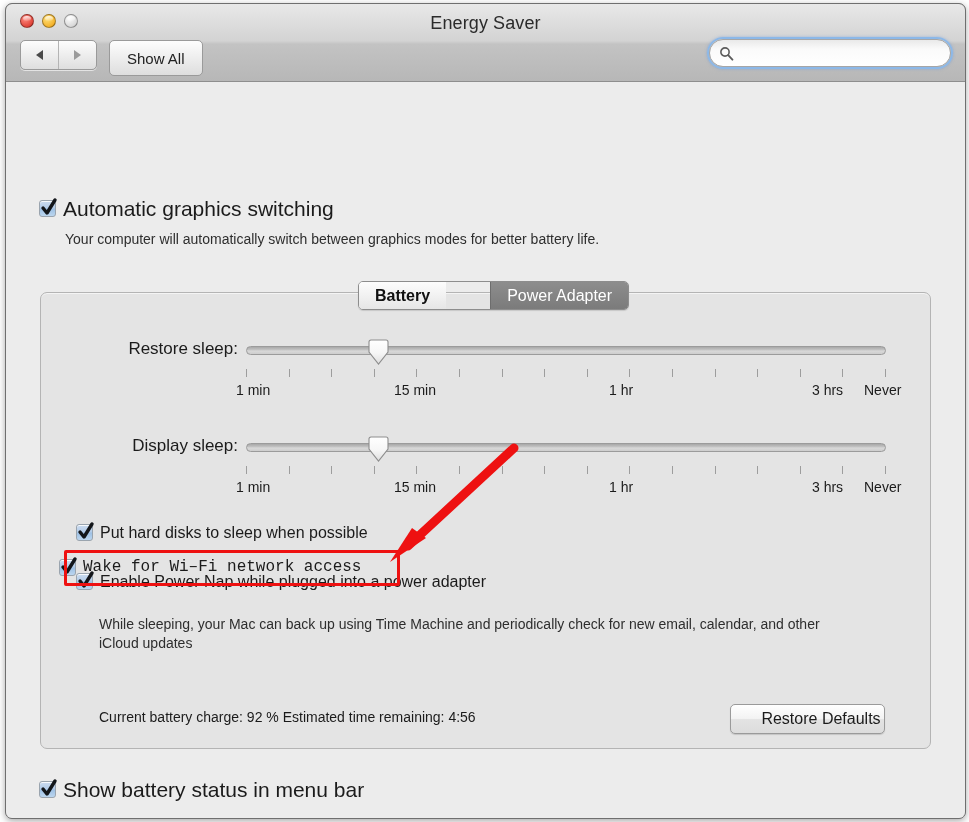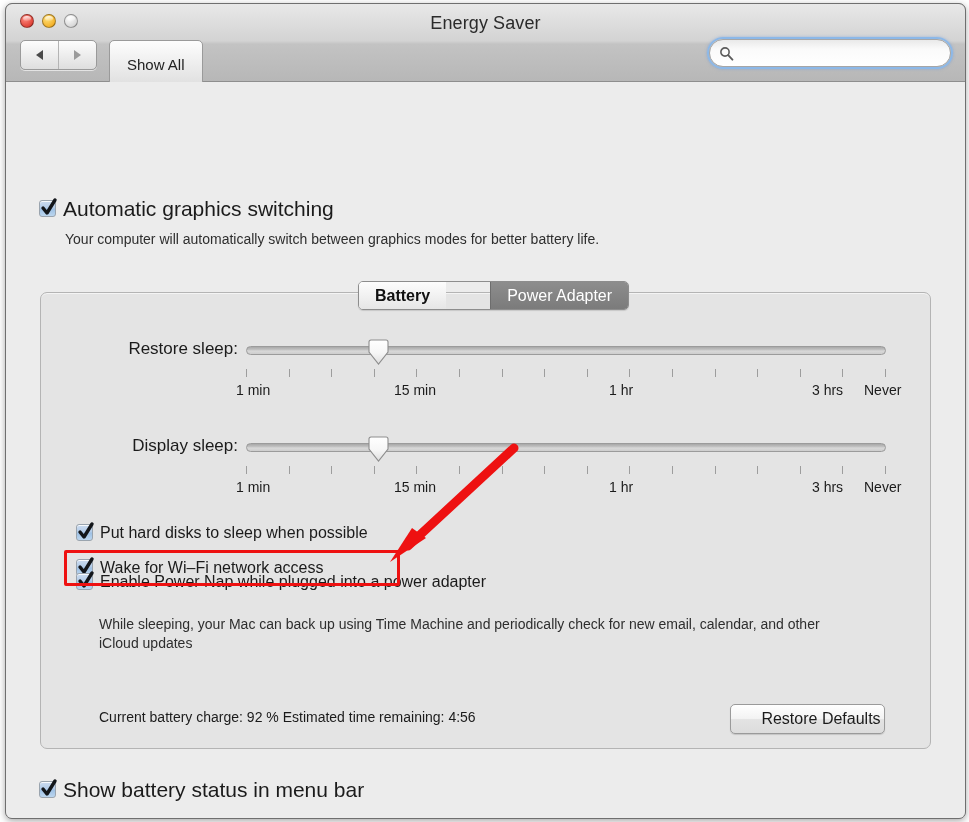--- a/index.html
+++ b/index.html
@@ -74,21 +74,21 @@
     display: flex; align-items: center; justify-content: center;
     font-size: 11px; color: #7d7d7d;
   }
   .navbtn + .navbtn { border-left: 1px solid #b4b4b4; }
   .navbtn .tri { width: 0; height: 0; }
   .tri-left  { border-top: 5px solid transparent; border-bottom: 5px solid transparent; border-right: 7px solid #4a4a4a; }
   .tri-right { border-top: 5px solid transparent; border-bottom: 5px solid transparent; border-left: 7px solid #9b9b9b; }
 
   .showall {
     position: absolute; left: 103px; top: 36px;
-    height: 28px; padding: 9px 17px;
+    height: 28px; padding: 3px 17px;
     display: flex; align-items: center;
     border: 1px solid #9a9a9a;
     border-radius: 5px;
     background: linear-gradient(to bottom, #fdfdfd, #dedede);
     font-size: 15px; color: #222;
   }
 
   .searchwrap {
     position: absolute; right: 14px; top: 35px;
     width: 242px; height: 28px;
@@ -390,21 +390,21 @@
 
     <div class="panel-check" style="left:70px; top:442px;">
       <div class="cb">
         <svg width="21" height="22" viewBox="0 0 21 22">
           <path d="M5 11 L9 16 L17 3" fill="none" stroke="#13161a" stroke-width="3.4" stroke-linecap="round" stroke-linejoin="round"></path>
         </svg>
       </div>
       <span class="lbl-main">Put hard disks to sleep when possible</span>
     </div>
 
-    <div class="panel-check" style="left:70px; top:477px;">
+    <div class="panel-check" style="left:53px; top:477px;font-family:Liberation Mono, monospace;">
       <div class="cb">
         <svg width="21" height="22" viewBox="0 0 21 22">
           <path d="M5 11 L9 16 L17 3" fill="none" stroke="#13161a" stroke-width="3.4" stroke-linecap="round" stroke-linejoin="round"></path>
         </svg>
       </div>
       <span class="lbl-main">Wake for Wi–Fi network access</span>
     </div>
 
     <div class="panel-check" style="left:70px; top:491px;">
       <div class="cb">

